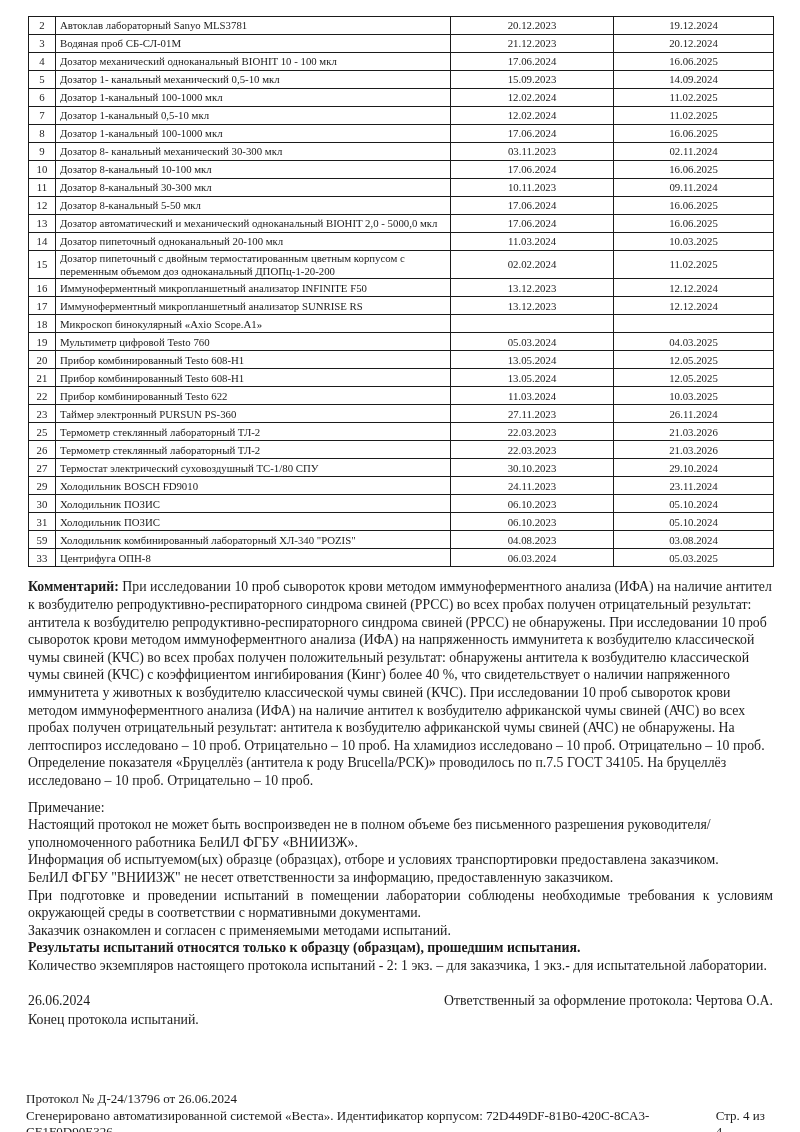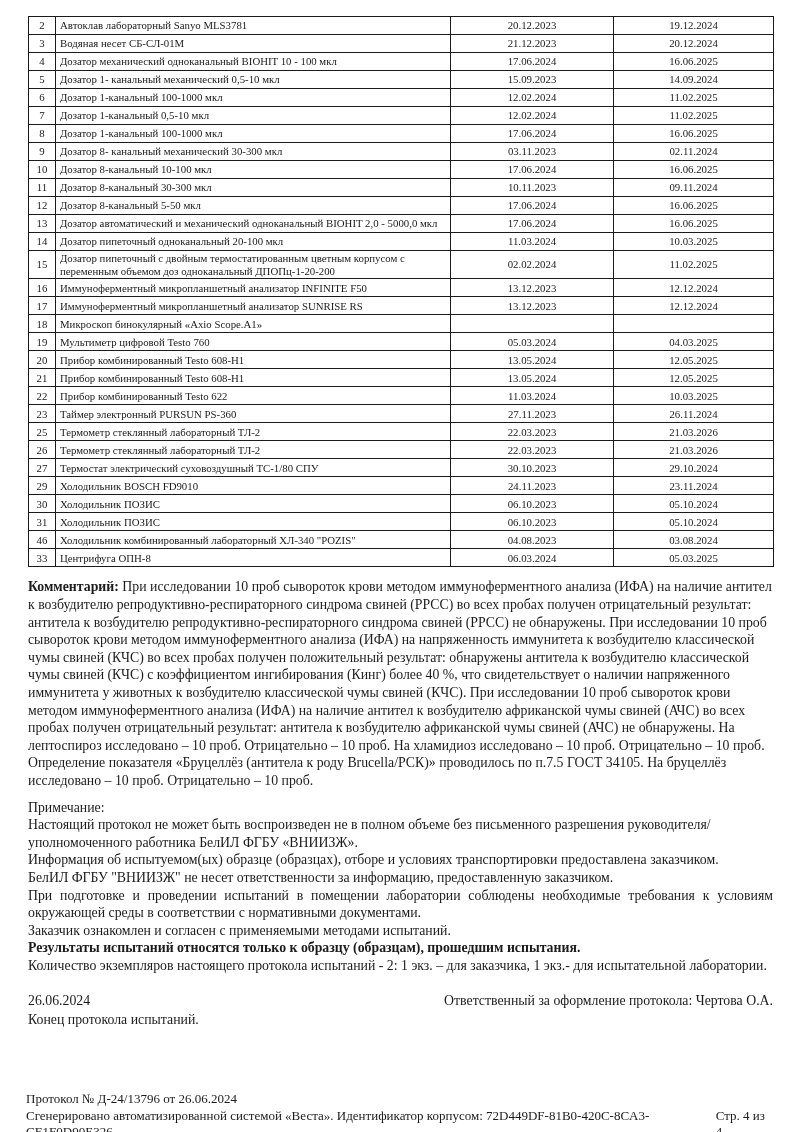--- a/index.html
+++ b/index.html
@@ -90,21 +90,21 @@
     <tbody>
     <tr>
       <td class="c-num">2</td>
       <td class="c-name">Автоклав лабораторный Sanyo MLS3781</td>
       <td class="c-date">20.12.2023</td>
       <td class="c-date">19.12.2024</td>
     </tr>
 
     <tr>
       <td class="c-num">3</td>
-      <td class="c-name">Водяная несет СБ-СЛ-01М</td>
+      <td class="c-name">Водяная проб СБ-СЛ-01М</td>
       <td class="c-date">21.12.2023</td>
       <td class="c-date">20.12.2024</td>
     </tr>
 
     <tr>
       <td class="c-num">4</td>
       <td class="c-name">Дозатор механический одноканальный BIOHIT 10 - 100 мкл</td>
       <td class="c-date">17.06.2024</td>
       <td class="c-date">16.06.2025</td>
     </tr>
@@ -280,21 +280,21 @@
     </tr>
 
     <tr>
       <td class="c-num">31</td>
       <td class="c-name">Холодильник ПОЗИС</td>
       <td class="c-date">06.10.2023</td>
       <td class="c-date">05.10.2024</td>
     </tr>
 
     <tr>
-      <td class="c-num">46</td>
+      <td class="c-num">59</td>
       <td class="c-name">Холодильник комбинированный лабораторный ХЛ-340 "POZIS"</td>
       <td class="c-date">04.08.2023</td>
       <td class="c-date">03.08.2024</td>
     </tr>
 
     <tr>
       <td class="c-num">33</td>
       <td class="c-name">Центрифуга ОПН-8</td>
       <td class="c-date">06.03.2024</td>
       <td class="c-date">05.03.2025</td>

